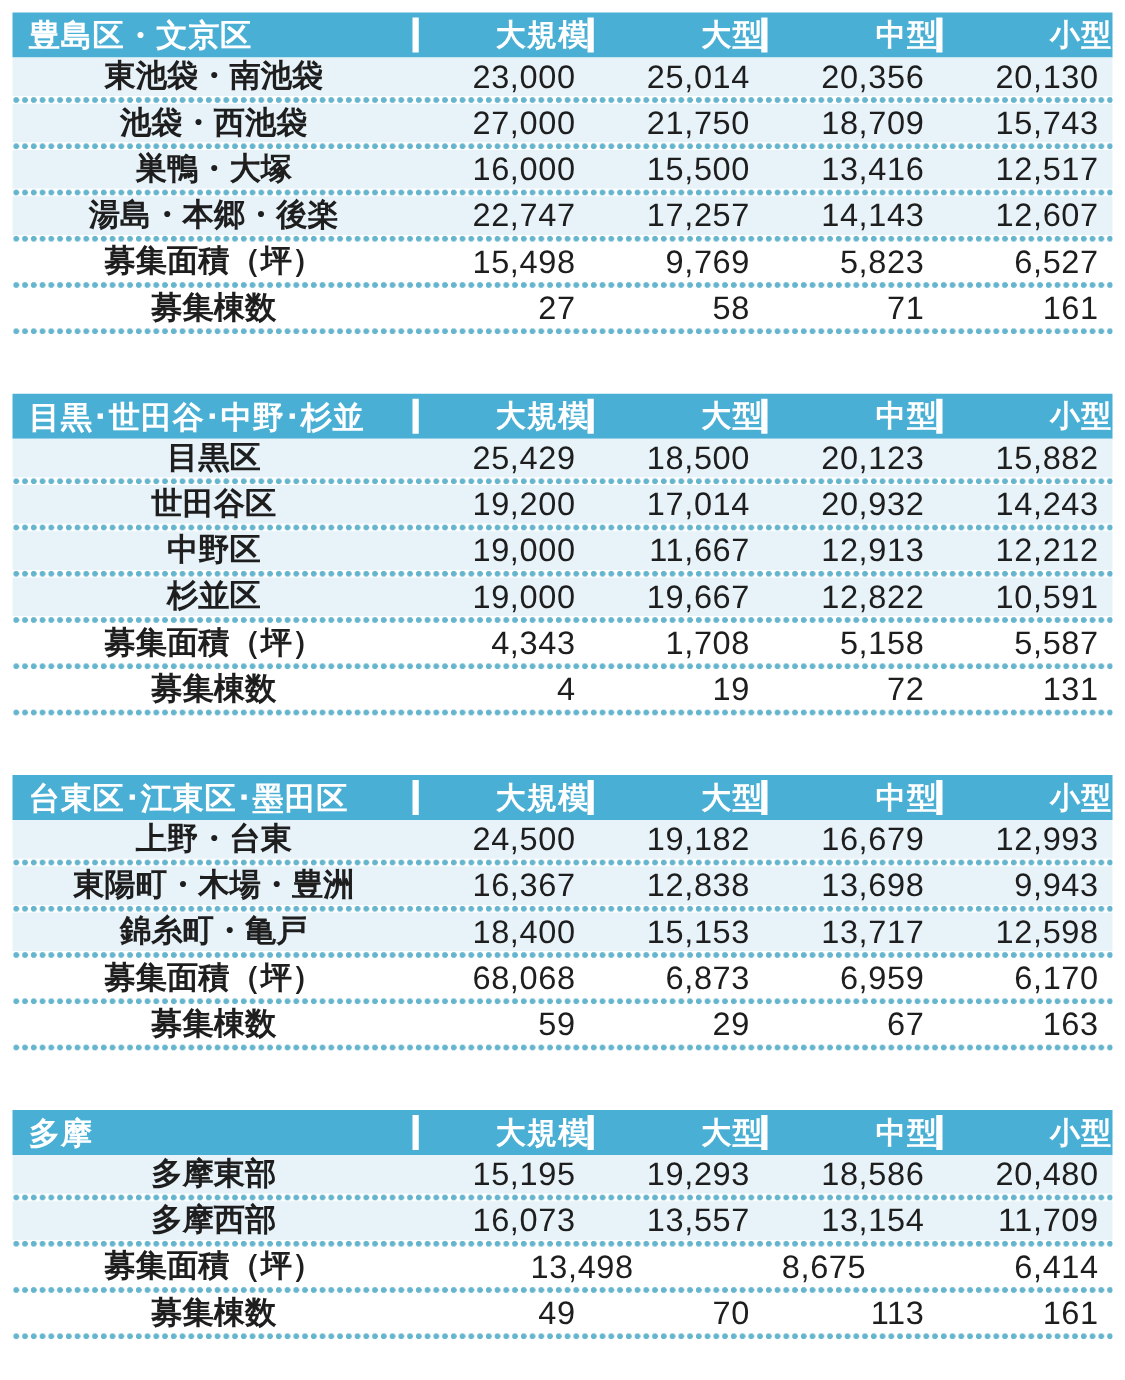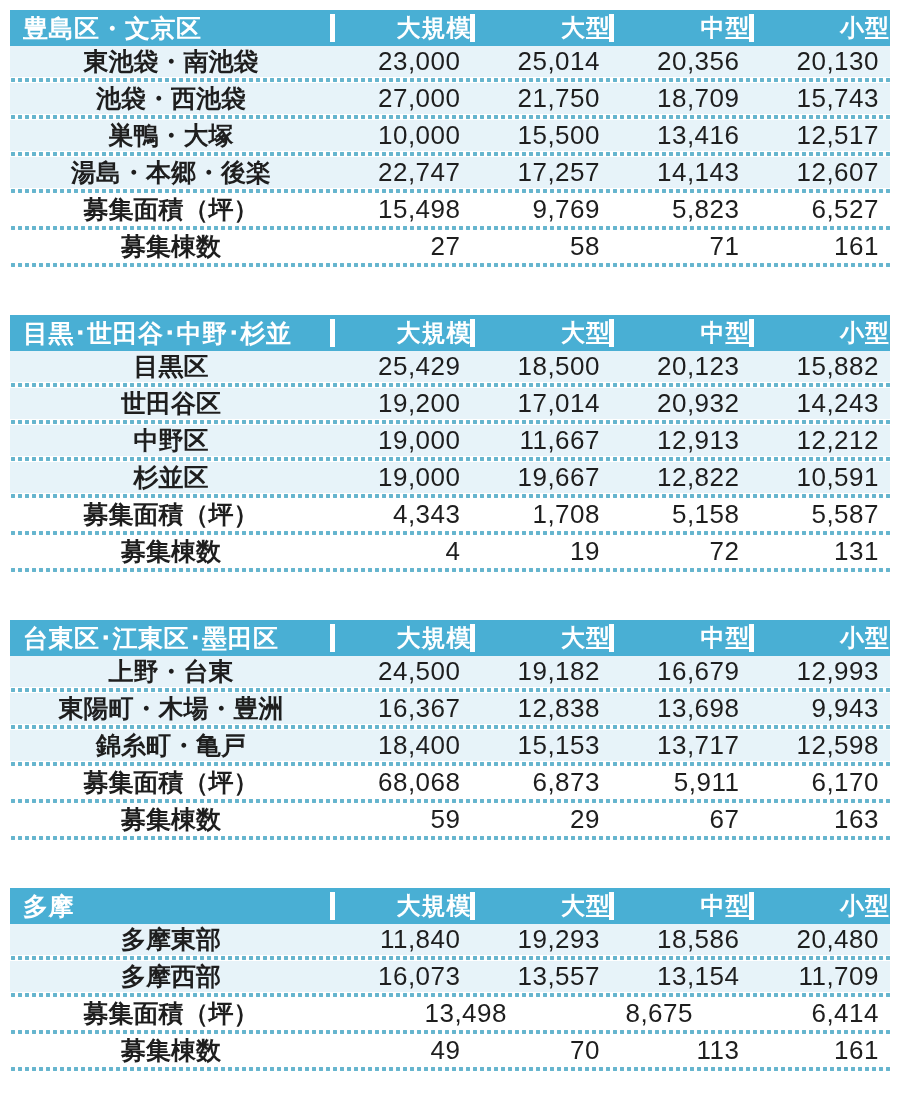--- a/index.html
+++ b/index.html
@@ -148,21 +148,21 @@
   <div class="val">18,709</div>
 
   <div class="val">15,743</div>
 </div>
 
   <div class="sep"></div>
 
   <div class="row hl">
     <div class="label">巣鴨・大塚</div>
 
-  <div class="val">10,000</div>
+  <div class="val">16,000</div>
 
   <div class="val">15,500</div>
 
   <div class="val">13,416</div>
 
   <div class="val">12,517</div>
 </div>
 
   <div class="sep"></div>
 
@@ -388,21 +388,21 @@
 
   <div class="sep"></div>
 
   <div class="row">
     <div class="label">募集面積（坪）</div>
 
   <div class="val">68,068</div>
 
   <div class="val">6,873</div>
 
-  <div class="val">5,911</div>
+  <div class="val">6,959</div>
 
   <div class="val">6,170</div>
 </div>
 
   <div class="sep"></div>
 
   <div class="row">
     <div class="label">募集棟数</div>
 
   <div class="val">59</div>
@@ -439,21 +439,21 @@
 
   <div class="col">
     <span class="bar"></span>
     <span class="col-label">小型</span>
   </div>
 </header>
     <div class="tbody">
   <div class="row hl">
     <div class="label">多摩東部</div>
 
-  <div class="val">11,840</div>
+  <div class="val">15,195</div>
 
   <div class="val">19,293</div>
 
   <div class="val">18,586</div>
 
   <div class="val">20,480</div>
 </div>
 
   <div class="sep"></div>
 

